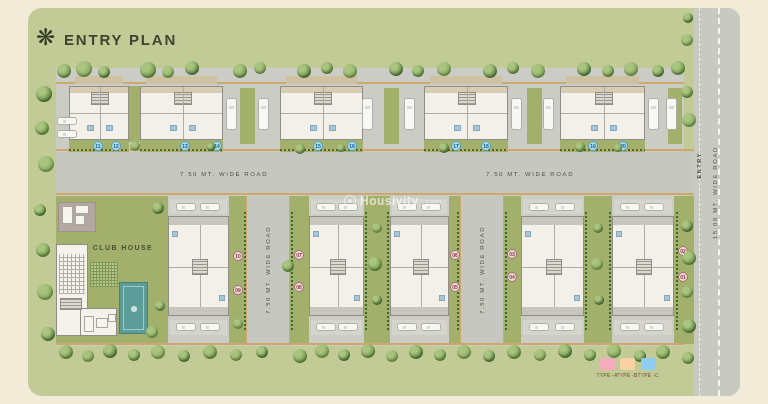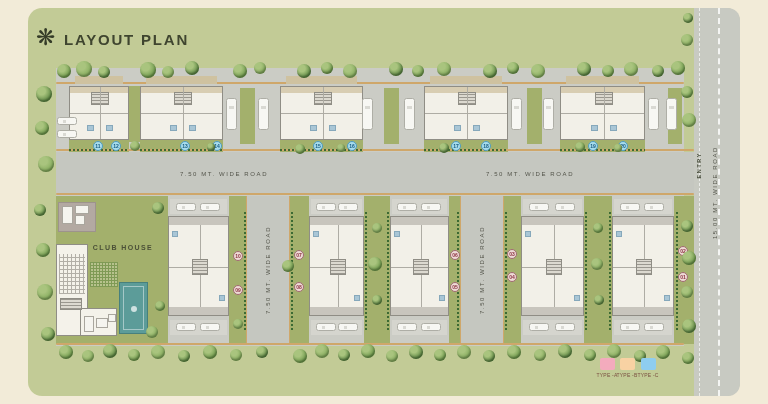--- a/index.html
+++ b/index.html
@@ -69,21 +69,21 @@
   .lg-sw{width:15px;height:12px;border-radius:2px;margin:0 auto;}
   .lg-lb{font-size:5px;color:#7a4f40;margin-top:2px;letter-spacing:.2px;white-space:nowrap;}
 </style>
 </head>
 <body>
 
 <div id="stage">
   <div id="panel" class="abs"></div>
 
   <span class="abs logo">❋</span>
-  <span class="abs title">LAYOUT PLAN</span>
+  <span class="abs title">ENTRY PLAN</span>
 
   <div class="abs site"></div>
 
   <div class="abs road" style="left:56px;top:152px;width:638px;height:42px;"></div>
   <div class="abs rlabel" style="left:224px;top:171px;">7.50 MT. WIDE ROAD</div>
   <div class="abs rlabel" style="left:530px;top:171px;">7.50 MT. WIDE ROAD</div>
 
   <div id="entryroad" class="abs">
     <div class="edge"></div>
     <div class="center"></div>
@@ -96,20 +96,25 @@
   <div class="abs chairs"></div>
   <div class="abs stair" style="left:60px;top:298px;width:22px;height:12px;z-index:5;"></div>
   <div class="abs annex"></div>
   <div class="abs trellis"></div>
   <div class="abs pool">
     <div class="inner"></div>
     <div class="dot"></div>
   </div>
   <div class="abs clublabel">CLUB HOUSE</div>
 
+  <div class="abs wm">
+    <span class="wm-ic"></span>
+    <span>Housivity</span>
+    <span class="com">.com</span>
+  </div>
 
   <div id="plan-layer" class="abs" style="left:0;top:0;width:768px;height:404px;">
       <div class="abs lawn" style="left: 56px; top: 196px; width: 112px; height: 148px;"></div>
       <div class="abs lawn" style="left: 229px; top: 196px; width: 18px; height: 148px;"></div>
       <div class="abs lawn" style="left: 289px; top: 196px; width: 20px; height: 148px;"></div>
       <div class="abs lawn" style="left: 364px; top: 196px; width: 26px; height: 148px;"></div>
       <div class="abs lawn" style="left: 449px; top: 196px; width: 12px; height: 148px;"></div>
       <div class="abs lawn" style="left: 503px; top: 196px; width: 18px; height: 148px;"></div>
       <div class="abs lawn" style="left: 584px; top: 196px; width: 28px; height: 148px;"></div>
       <div class="abs lawn" style="left: 674px; top: 196px; width: 20px; height: 148px;"></div>

